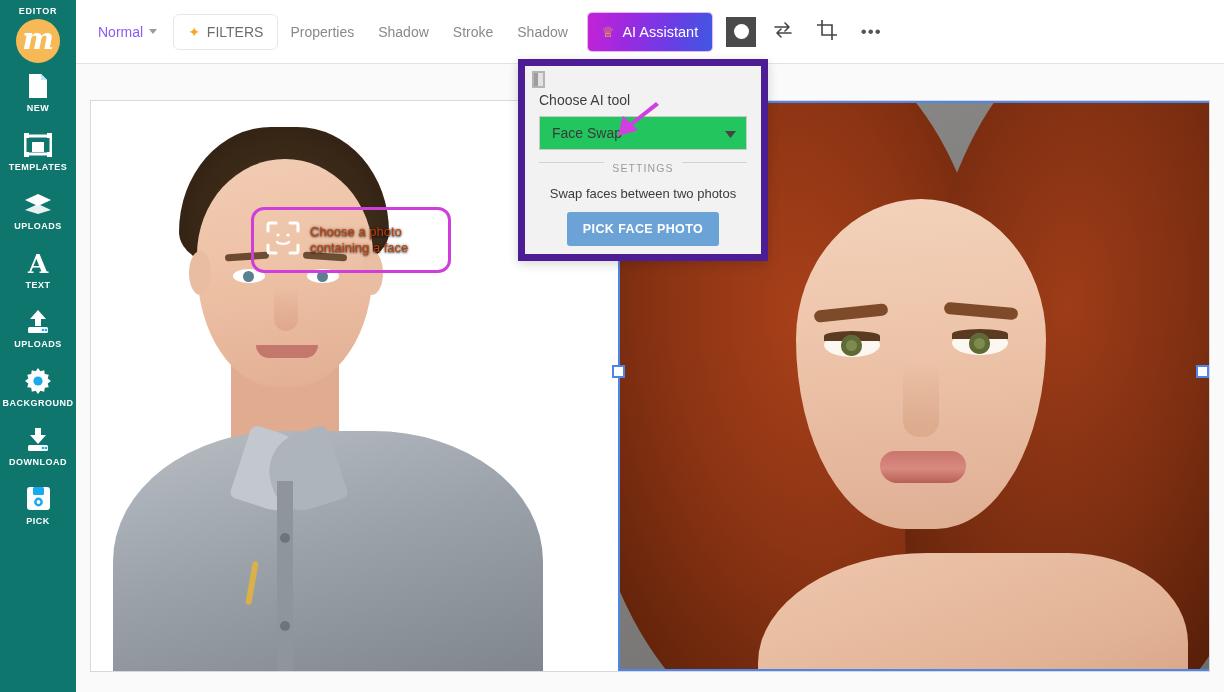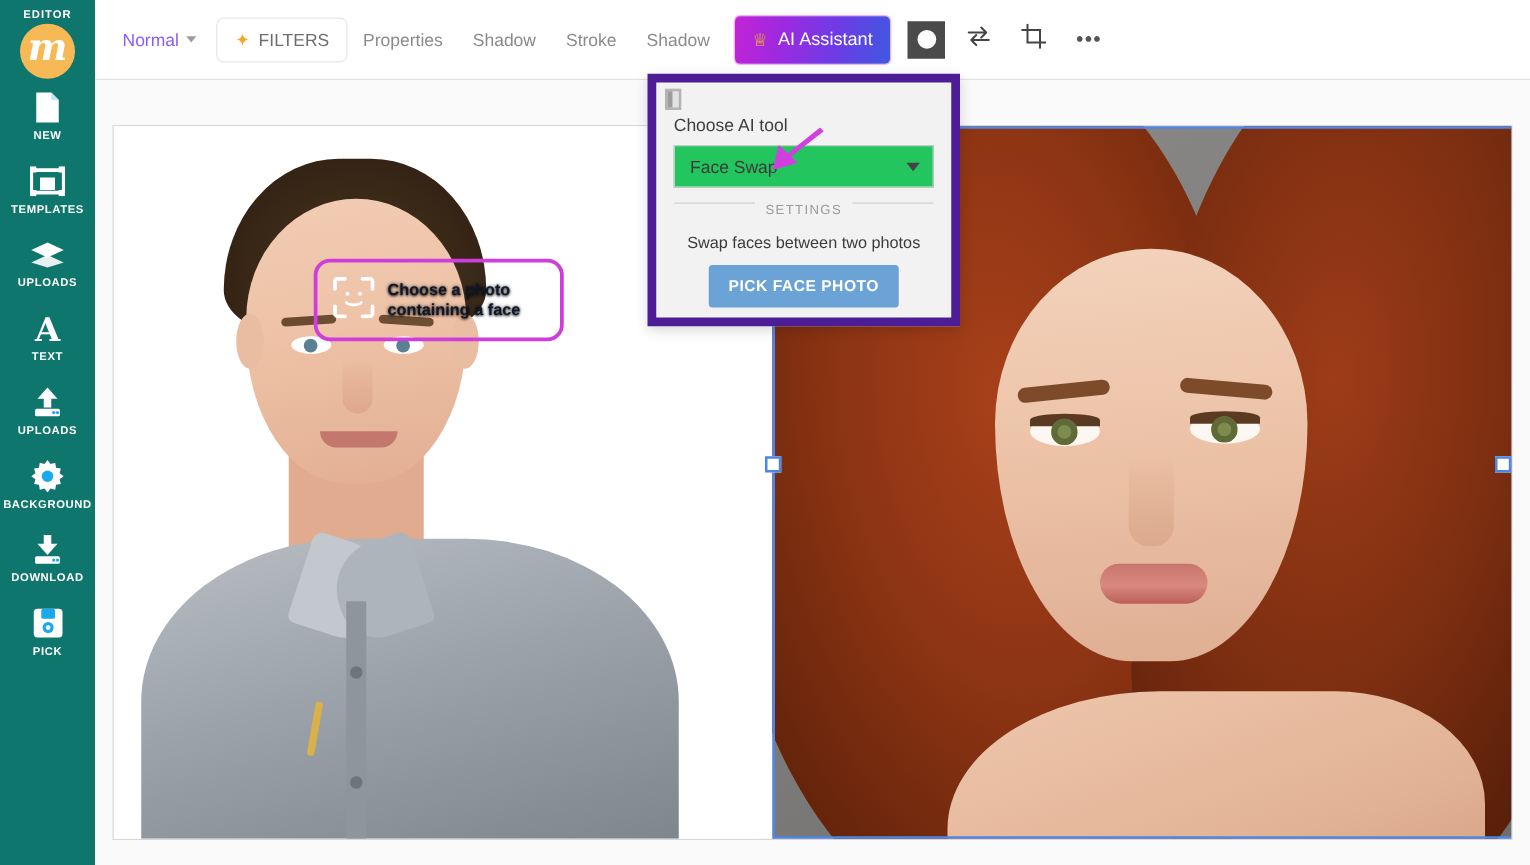--- a/index.html
+++ b/index.html
@@ -215,21 +215,21 @@
   
   .face-badge {
     position: absolute; left: 160px; top: 106px;
     width: 200px; height: 66px;
     border: 3px solid #cf3ddb; border-radius: 13px;
     background: rgba(255,255,255,0.02);
     display: flex; align-items: center; gap: 10px;
     padding: 0 12px; cursor: pointer;
   }
   .face-badge-txt {
-    font-size: 13px; font-weight: bold; color: #0f172a; line-height: 1.25;
+    font-size: 13px; font-weight: normal; color: #c2410c; line-height: 1.25;
     text-shadow: 0 1px 2px rgba(0,0,0,.75), 0 0 3px rgba(0,0,0,.6);
   }
 
   
   .ai-panel {
     position: absolute; left: 518px; top: 59px;
     width: 250px; height: 202px;
     background: #f2f2f2;
     border: 7px solid #4c1d95;
     box-shadow: 0 3px 10px rgba(0,0,0,.16);

